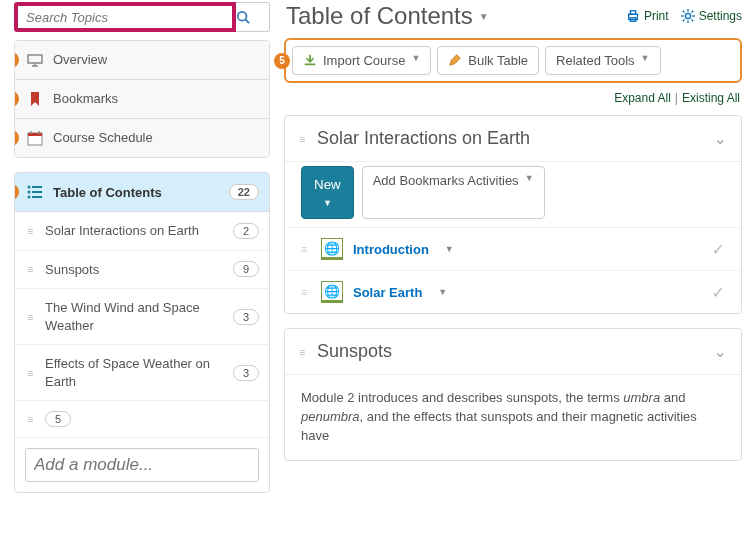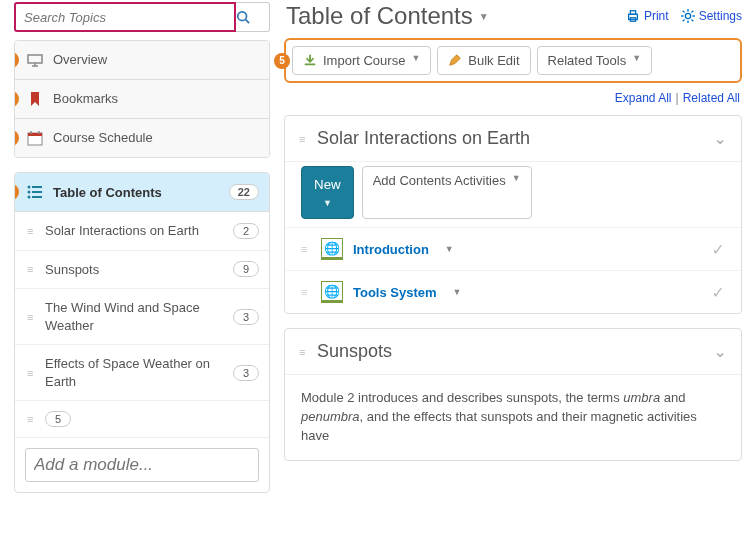--- a/index.html
+++ b/index.html
@@ -3,21 +3,21 @@
 <meta charset="utf-8">
 <style>
 * { box-sizing: border-box; margin: 0; padding: 0; }
 body { font-family: -apple-system, "Segoe UI", Arial, sans-serif; font-size: 13px; color: #555; background: #fff; width: 750px; }
 .layout { display: flex; gap: 10px; padding: 2px 4px 0 14px; }
 .left { width: 256px; flex-shrink: 0; }
 .right { flex: 1; min-width: 0; }
 
 
 .search-row { display: flex; margin-bottom: 8px; }
-.search-input { flex: 1; height: 30px; padding: 4px 8px; border: 2px solid #be185d; border-radius: 3px 0 0 3px; font-size: 13px; color: #a21caf; font-style: italic; }
+.search-input { flex: 1; height: 30px; padding: 4px 8px; border: 4px solid #be185d; border-radius: 3px 0 0 3px; font-size: 13px; color: #a21caf; font-style: italic; }
 .search-btn { width: 34px; height: 30px; border: 1px solid #ccc; border-left: none; background: #fff; color: #337ab7; border-radius: 0 3px 3px 0; cursor: pointer; }
 
 
 .nav { border: 1px solid #ddd; border-radius: 4px; overflow: hidden; margin-bottom: 14px; position: relative; }
 .nav-item { display: flex; align-items: flex-start; gap: 10px; padding: 11px 10px 11px 12px; border-bottom: 1px solid #ddd; background: #f8f8f8; cursor: pointer; position: relative; }
 .nav-item:last-child { border-bottom: none; }
 .nav-icon { width: 16px; height: 16px; display: inline-flex; align-items: center; justify-content: center; }
 .nav-label { color: #555; }
 
 
@@ -33,21 +33,21 @@
 .add-module input { width: 100%; border: 1px solid #ccc; padding: 6px 8px; font-size: 17px; color: #888; font-style: italic; border-radius: 3px; }
 
 
 .callout { position: absolute; left: -12px; top: 50%; transform: translateY(-50%); width: 16px; height: 16px; background: #e67e22; color: #fff; border-radius: 50%; font-size: 10px; font-weight: bold; display: flex; align-items: center; justify-content: center; z-index: 5; }
 
 
 .header-row { display: flex; align-items: center; justify-content: space-between; padding: 0 4px 8px 6px; }
 .header-title { font-size: 24px; font-weight: 300; color: #555; display:flex; align-items:center; gap:6px;}
 .header-title .caret{ font-size:10px; color:#888;}
 .header-actions { display: flex; gap: 12px; font-size: 12px; }
-.link { color: #1d4ed8; cursor: pointer; display: inline-flex; align-items: center; gap: 4px; }
+.link { color: #14532d; cursor: pointer; display: inline-flex; align-items: center; gap: 4px; }
 
 
 .toolbar-wrap{ position:relative; }
 .toolbar { display: flex; gap: 6px; padding: 6px; border: 2px solid #e98b2e; border-radius: 6px; margin: 0 4px 6px 4px; }
 .toolbar-callout { position:absolute; left:-6px; top:50%; transform:translateY(-50%); width:16px; height:16px; background:#e67e22; color:#fff; border-radius:50%; font-size:10px; font-weight:bold; display:flex; align-items:center; justify-content:center; z-index:5;}
 .btn { border: 1px solid #ccc; background: #fff; padding: 6px 10px; border-radius: 4px; font-size: 13px; color: #555; cursor: pointer; display: inline-flex; align-items: flex-start; gap: 6px; }
 .btn .caret { font-size: 9px; color: #888; }
 .icon-sm { width:14px; height:14px; }
 
 .expand-collapse { display: flex; justify-content: flex-end; gap: 4px; font-size: 12px; padding: 2px 6px 10px 0; color:#006fbf;}
@@ -227,62 +227,62 @@
             </span>
           <span>Import Course</span>
           <span class="caret">▼</span>
         </button>
         <button class="btn">
           <span>
               <svg class="icon-sm" viewBox="0 0 16 16">
                 <path d="M2 14 L4 8 L10 2 L14 6 L8 12 Z" fill="#e8a23a" stroke="#c47d1e"></path>
               </svg>
             </span>
-          <span>Bulk Edit</span>
+          <span>Bulk Table</span>
         </button>
         <button class="btn">
           <span>Related Tools</span>
           <span class="caret">▼</span>
         </button>
       </div>
     </div>
 
     <div class="expand-collapse">
       <span class="link">Expand All</span>
       <span class="divider">|</span>
-      <span class="link">Related All</span>
+      <span class="link">Existing All</span>
     </div>
 
     <div class="module">
       <div class="m-head">
         <span class="grip">≡</span>
         <span class="m-title">Solar Interactions on Earth</span>
         <span class="chev">⌄</span>
       </div>
       <div class="m-actions">
         <button class="btn-primary">
           <span>New</span>
           <span class="caret">▼</span>
         </button>
         <button class="btn">
-          <span>Add Contents Activities</span>
+          <span>Add Bookmarks Activities</span>
           <span class="caret">▼</span>
         </button>
       </div>
       <div class="activity-row">
         <span class="grip">≡</span>
         <span class="doc-icon">🌐</span>
         <span class="act-title">Introduction</span>
         <span class="act-caret">▼</span>
         <span class="check">✓</span>
       </div>
       <div class="activity-row">
         <span class="grip">≡</span>
         <span class="doc-icon">🌐</span>
-        <span class="act-title">Tools System</span>
+        <span class="act-title">Solar Earth</span>
         <span class="act-caret">▼</span>
         <span class="check">✓</span>
       </div>
     </div>
 
     <div class="module" style="margin-bottom:0;">
       <div class="m-head">
         <span class="grip">≡</span>
         <span class="m-title">Sunspots</span>
         <span class="chev">⌄</span>

